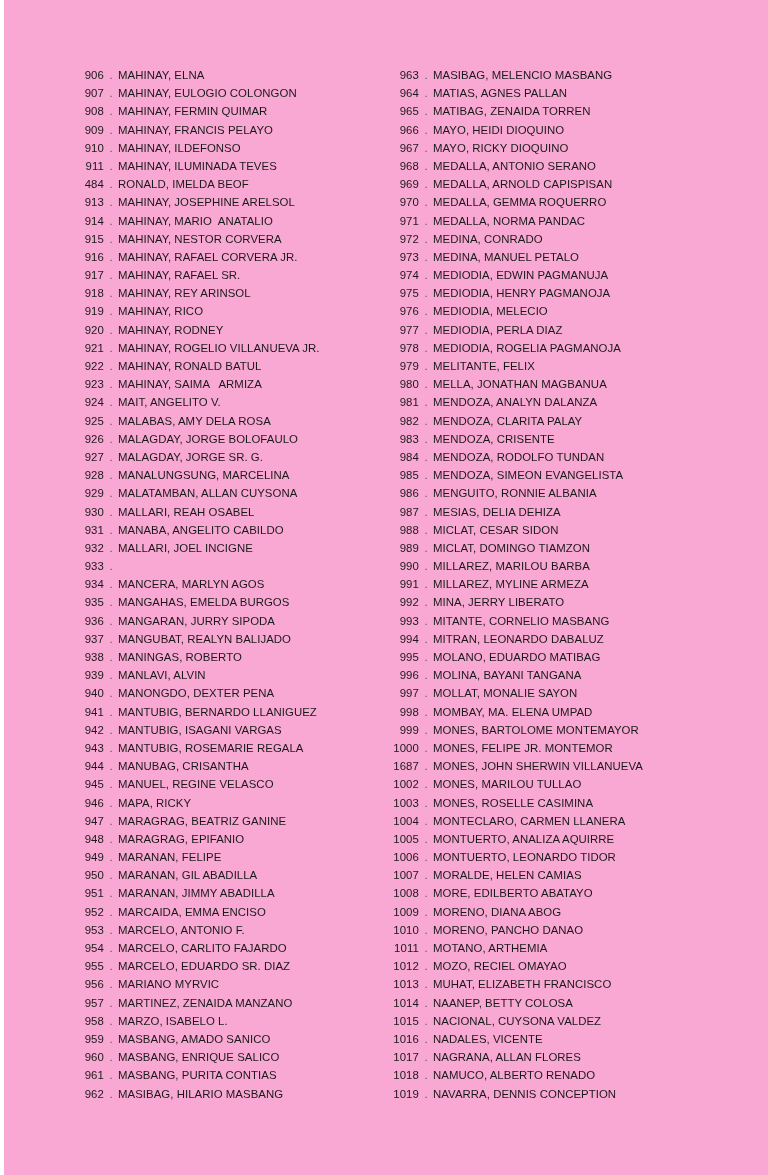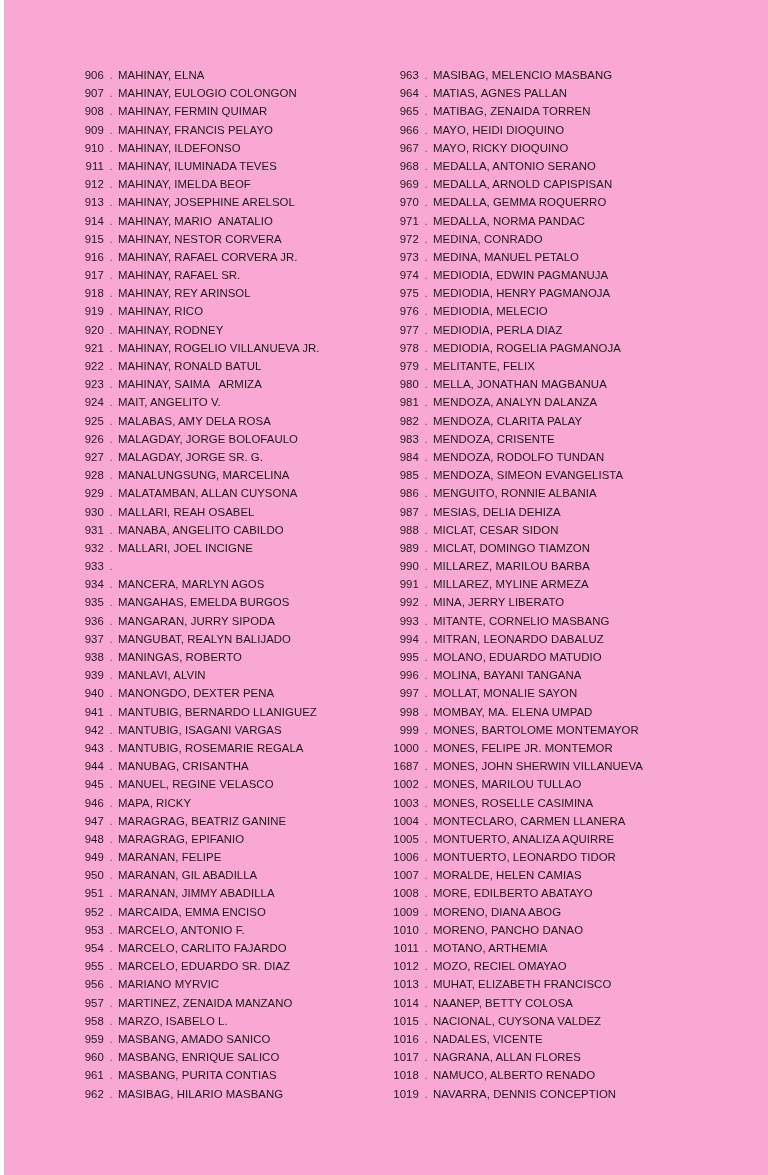--- a/index.html
+++ b/index.html
@@ -97,23 +97,23 @@
           <span class="entry-number">910</span>
           <span class="entry-dot">.</span>
           <span class="entry-name">MAHINAY, ILDEFONSO</span>
         </div>
         <div class="entry">
           <span class="entry-number">911</span>
           <span class="entry-dot">.</span>
           <span class="entry-name">MAHINAY, ILUMINADA TEVES</span>
         </div>
         <div class="entry">
-          <span class="entry-number">912</span>
-          <span class="entry-dot">.</span>
-          <span class="entry-name">MAHINAY, IMELDA BEOF</span>
+          <span class="entry-number">484</span>
+          <span class="entry-dot">.</span>
+          <span class="entry-name">RONALD, IMELDA BEOF</span>
         </div>
         <div class="entry">
           <span class="entry-number">913</span>
           <span class="entry-dot">.</span>
           <span class="entry-name">MAHINAY, JOSEPHINE ARELSOL</span>
         </div>
         <div class="entry">
           <span class="entry-number">914</span>
           <span class="entry-dot">.</span>
           <span class="entry-name">MAHINAY, MARIO  ANATALIO</span>
@@ -515,21 +515,21 @@
           <span class="entry-name">MITANTE, CORNELIO MASBANG</span>
         </div>
         <div class="entry">
           <span class="entry-number">994</span>
           <span class="entry-dot">.</span>
           <span class="entry-name">MITRAN, LEONARDO DABALUZ</span>
         </div>
         <div class="entry">
           <span class="entry-number">995</span>
           <span class="entry-dot">.</span>
-          <span class="entry-name">MOLANO, EDUARDO MATUDIO</span>
+          <span class="entry-name">MOLANO, EDUARDO MATIBAG</span>
         </div>
         <div class="entry">
           <span class="entry-number">996</span>
           <span class="entry-dot">.</span>
           <span class="entry-name">MOLINA, BAYANI TANGANA</span>
         </div>
         <div class="entry">
           <span class="entry-number">997</span>
           <span class="entry-dot">.</span>
           <span class="entry-name">MOLLAT, MONALIE SAYON</span>

